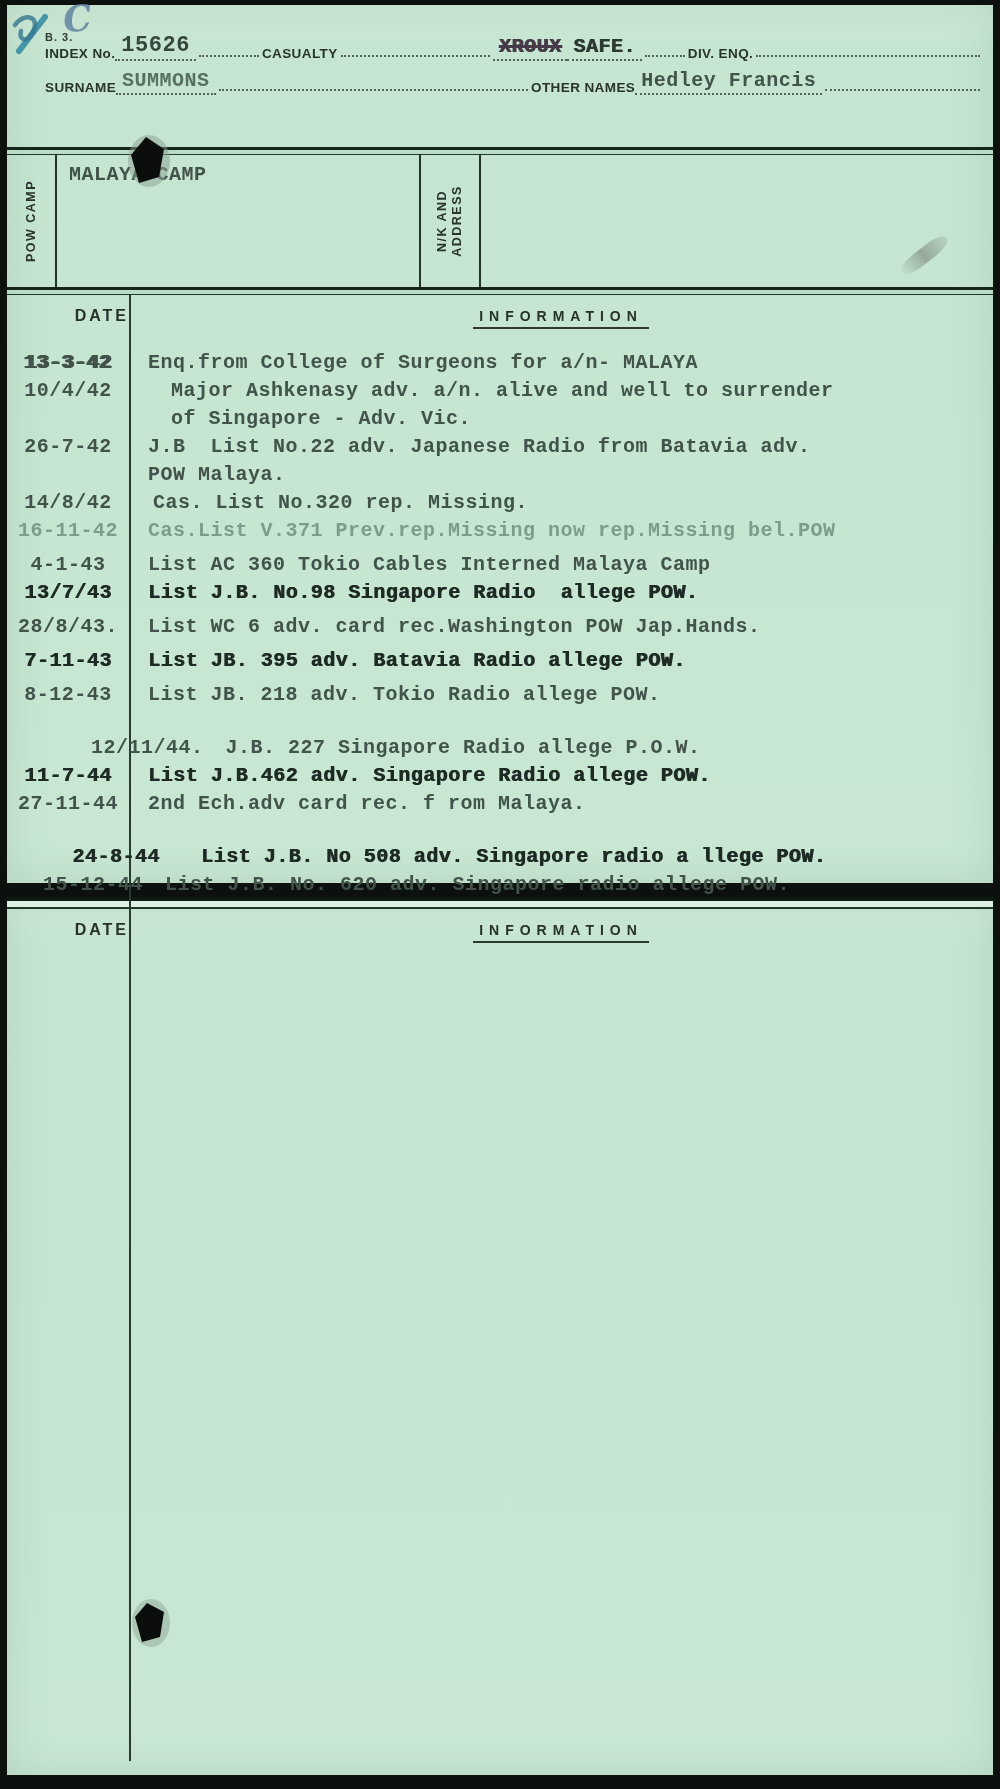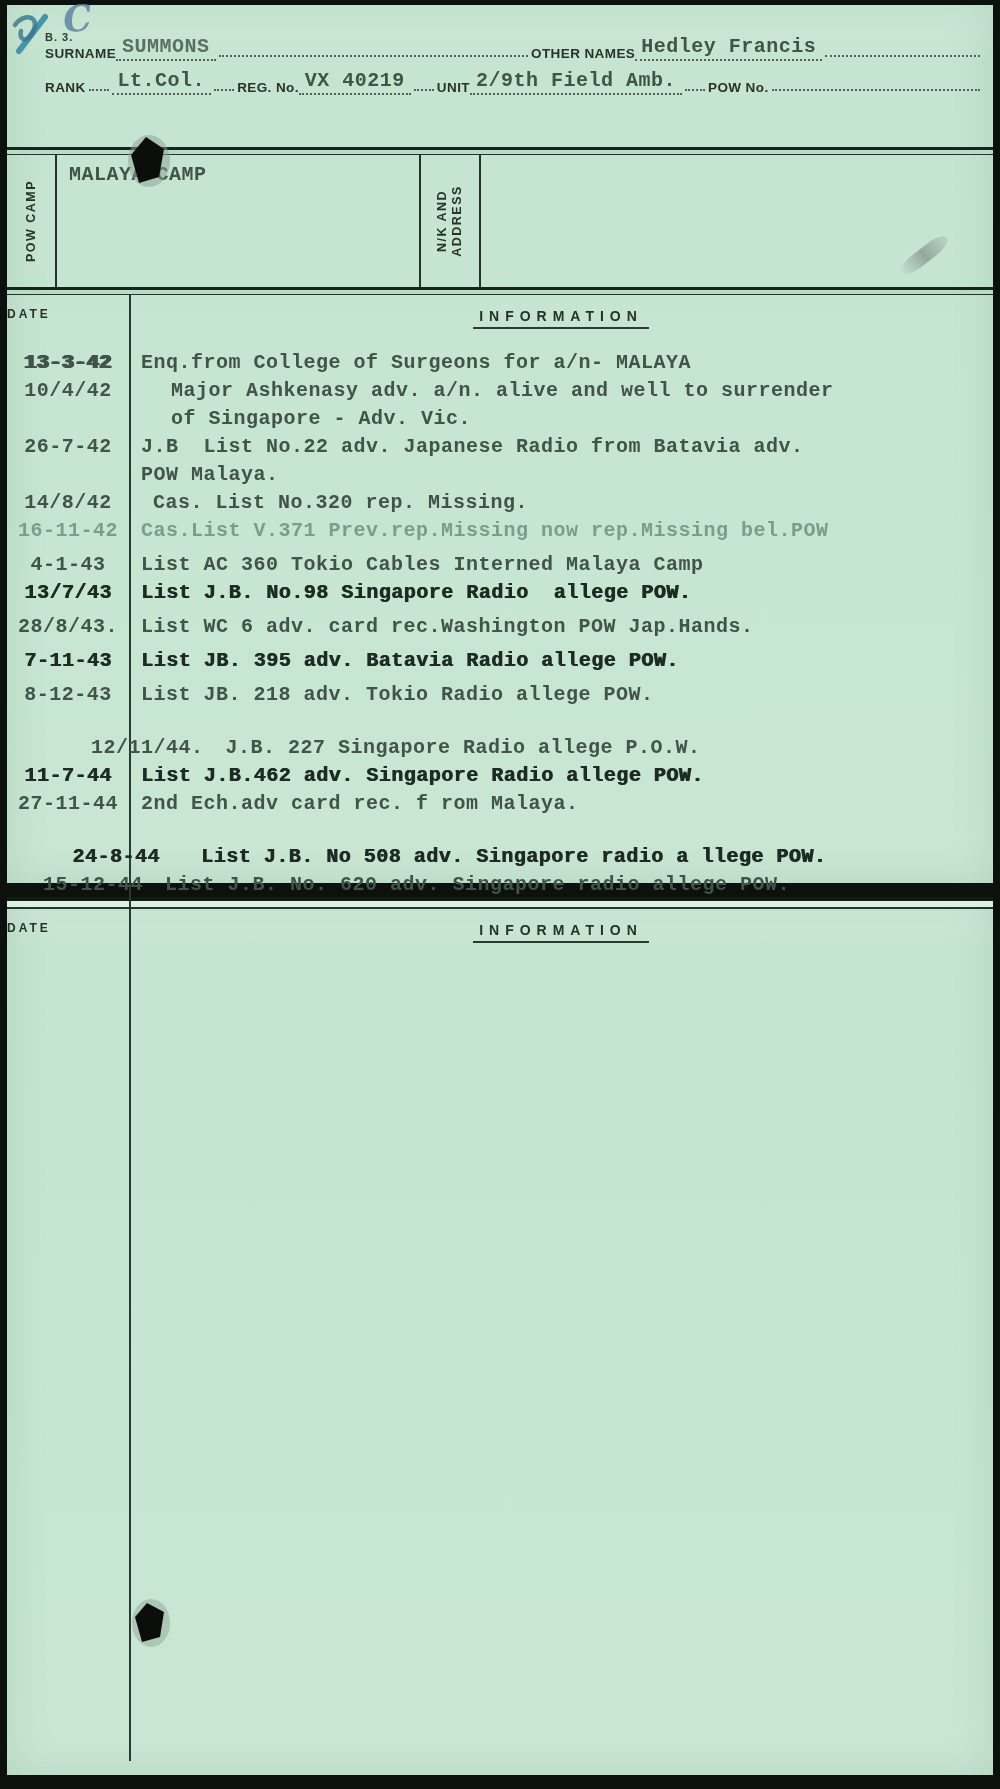--- a/index.html
+++ b/index.html
@@ -72,30 +72,30 @@
   .addr-box{flex:1;padding:8px 10px 0 14px;line-height:29px;}
 
   
   .table-wrap{position:relative;}
   #card1 .table-wrap{height:612px;}
   #card2 .table-wrap{height:868px;}
   .vline{position:absolute;left:122px;top:0;width:2px;background:#2a3a2f;z-index:1;}
   #card1 .vline{bottom:0;}
   #card2 .vline{bottom:16px;}
   .thead{display:flex;padding-top:12px;position:relative;z-index:2;}
-  .th-date{flex:0 0 122px;text-align:left;font-size:12px;font-weight:700;color:#26312a;letter-spacing:3px;}
+  .th-date{flex:0 0 122px;text-align:right;font-size:16px;font-weight:700;color:#26312a;letter-spacing:3px;}
   .th-info{flex:1;text-align:center;}
   .th-info span{
     font-size:14px;font-weight:700;color:#26312a;letter-spacing:6px;
     border-bottom:2px solid #2c3a30;padding:0 6px 3px;
   }
   .rows{position:relative;z-index:2;padding-top:24px;}
   .row{display:flex;line-height:28px;}
   .date-cell{flex:0 0 122px;text-align:center;}
-  .info-cell{flex:1;padding-left:12px;}
+  .info-cell{flex:1;padding-left:19px;}
   .ind-m .info-cell{padding-left:42px;}
   .ind-s .info-cell{padding-left:24px;}
   .gap-s{margin-top:6px;}
   .gap-l{margin-top:25px;margin-left:48px;}
   .row.bold{color:#1d2b24;text-shadow:.8px 0 0 #1d2b24;}
   .row.bold .date-cell,.row.bold .date-inline{color:#1d2b24;}
   .row.faded{color:#7d9c8b;text-shadow:none;font-weight:600;}
   .row.faded .date-cell{color:#7d9c8b;}
   .overtype{text-shadow:1.4px 0 0 currentColor,-1px 0 0 currentColor;text-align:center;}
   .row.overlap{display:block;padding-left:36px;white-space:pre;}
@@ -108,40 +108,38 @@
 
   <svg class="pen-mark" width="46" height="46" viewBox="0 0 46 46">
     <path d="M8 42 L34 8" stroke="#2f87a2" stroke-width="6" fill="none" stroke-linecap="round" opacity=".85"></path>
     <path d="M4 16 C14 2, 32 8, 20 26 C14 34, 8 30, 10 22" stroke="#34778f" stroke-width="4.5" fill="none" stroke-linecap="round" opacity=".8"></path>
   </svg>
   <div class="hand-c">C</div>
   <div class="form-code">B. 3.</div>
 
   <div class="hdr-area">
     <div class="field-row">
+      <span class="lbl">INDEX No.</span>
+      <span class="tw big fv">15626</span>
+      <span class="dots fx60"></span>
+      <span class="lbl">CASUALTY</span>
+      <span class="dots g2"></span>
+      <span class="tw fv struck">XROUX</span>
+      <span class="tw fv safe">SAFE.</span>
+      <span class="dots fx40"></span>
+      <span class="lbl">DIV. ENQ.</span>
+      <span class="dots g3"></span>
+    </div>
+    <div class="field-row">
       <span class="lbl">SURNAME</span>
       <span class="tw fv" style="color:#5a6f63;">SUMMONS</span>
       <span class="dots g2"></span>
       <span class="lbl">OTHER NAMES</span>
       <span class="tw fv">Hedley Francis</span>
       <span class="dots g1"></span>
-    </div>
-    <div class="field-row">
-      <span class="lbl">RANK</span>
-      <span class="dots fx20"></span>
-      <span class="tw fv">Lt.Col.</span>
-      <span class="dots fx20"></span>
-      <span class="lbl">REG. No.</span>
-      <span class="tw fv">VX 40219</span>
-      <span class="dots fx20"></span>
-      <span class="lbl">UNIT</span>
-      <span class="tw fv">2/9th Field Amb.</span>
-      <span class="dots fx20"></span>
-      <span class="lbl">POW No.</span>
-      <span class="dots g2"></span>
     </div>
   </div>
 
   <div class="dbl"></div>
 
   <div class="pow-section">
     <div class="vcol r">
       <div class="vtext">POW CAMP</div>
     </div>
     <div class="camp-box">

